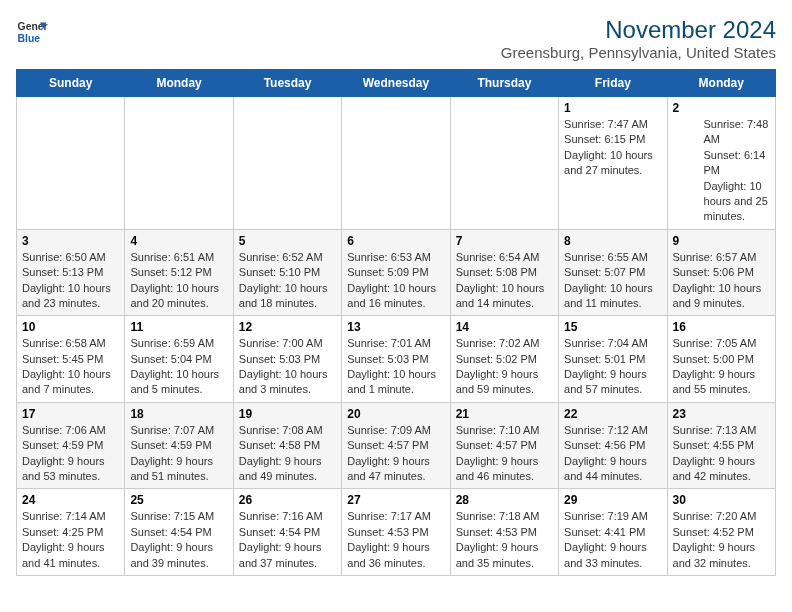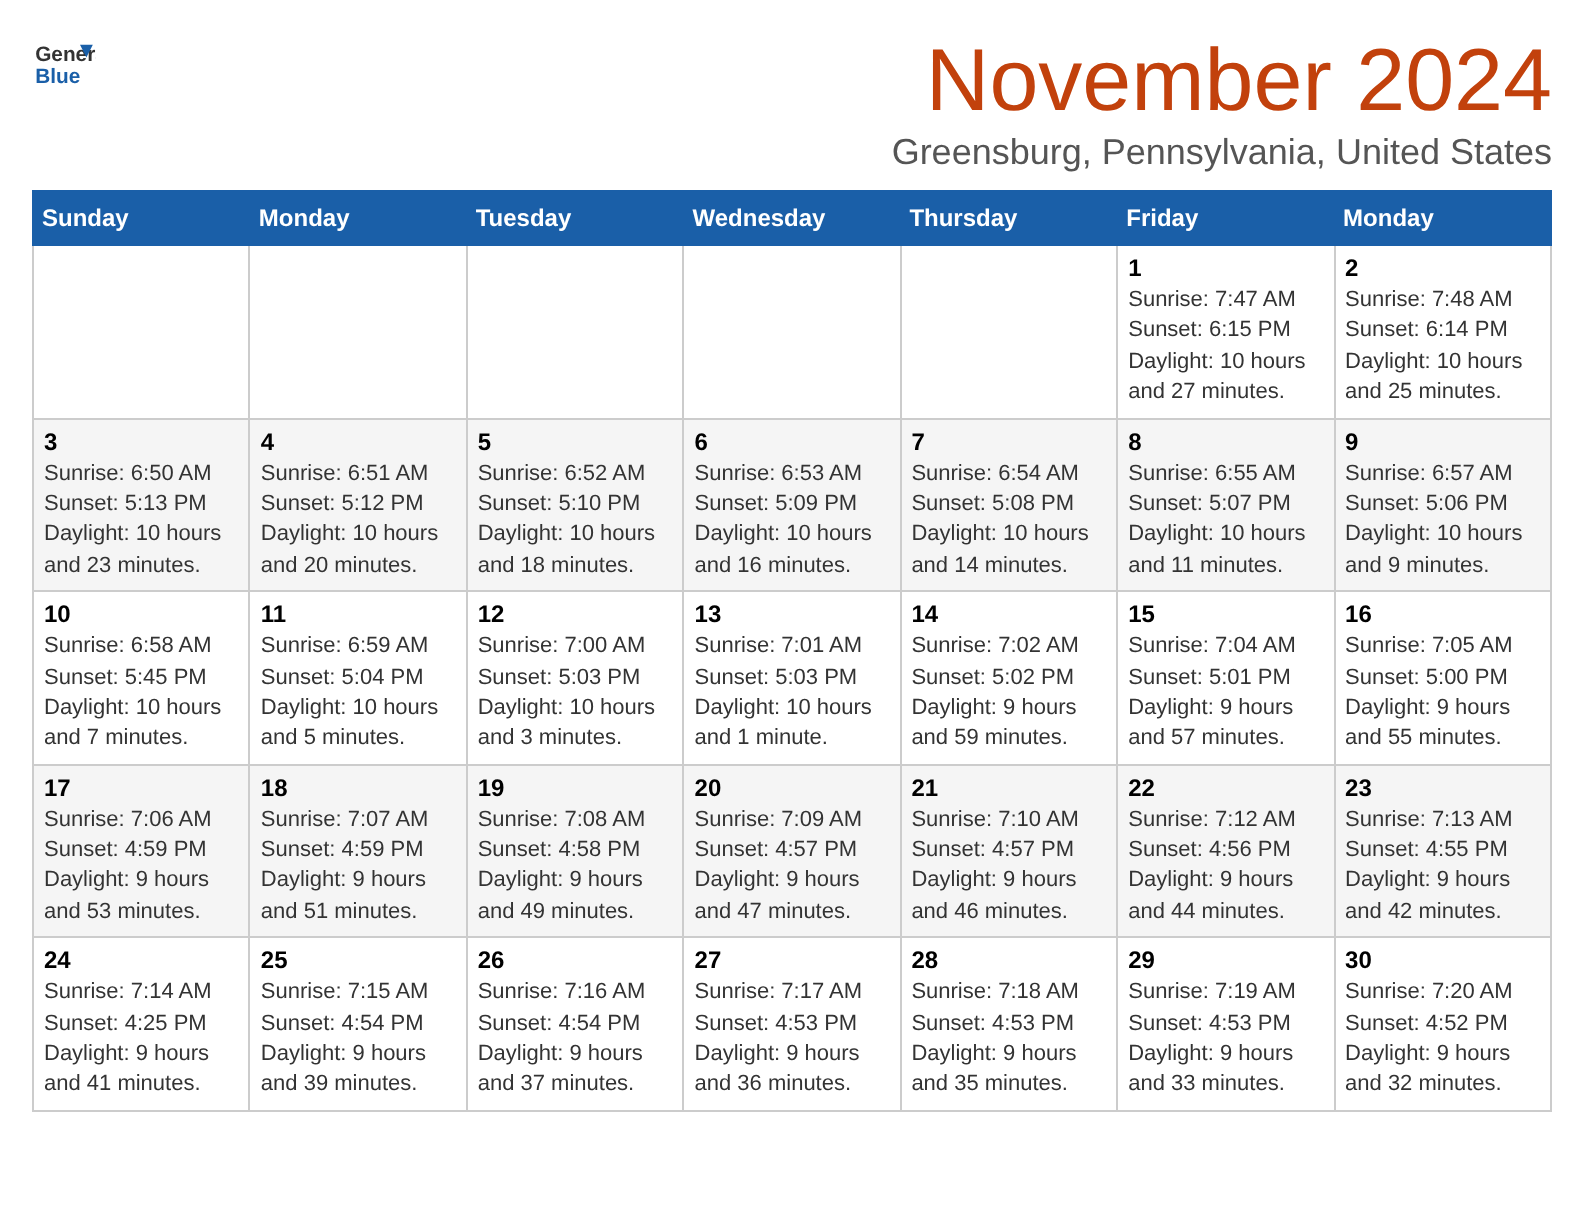--- a/index.html
+++ b/index.html
@@ -22,38 +22,38 @@
       gap: 4px;
     }
     .logo-icon {
       width: 32px;
       height: 32px;
     }
     .title-block {
       text-align: right;
     }
     .month-title {
-      font-size: 44px;
+      font-size: 24px;
       font-weight: normal;
-      color: #c2410c;
+      color: #0c4a6e;
     }
     .location {
-      font-size: 18px;
+      font-size: 15px;
       color: #555;
     }
     table {
       width: 100%;
       border-collapse: collapse;
       font-size: 11px;
     }
     thead tr th {
       background-color: #1a5fa8;
       color: #fff;
       padding: 6px 4px;
-      text-align: left;
+      text-align: center;
       font-size: 12px;
       font-weight: bold;
       border: 1px solid #1a5fa8;
     }
     tbody tr td {
       border: 1px solid #ccc;
       vertical-align: top;
       padding: 4px 5px;
       width: 107px;
       min-height: 70px;
@@ -115,21 +115,21 @@
         <td class="empty-cell"></td>
         <td class="empty-cell"></td>
         <td>
           <span class="day-number">1</span>
           <div class="day-info" style="white-space: pre-line;">Sunrise: 7:47 AM
 Sunset: 6:15 PM
 Daylight: 10 hours and 27 minutes.</div>
         </td>
         <td>
           <span class="day-number">2</span>
-          <div class="day-info" style="white-space: pre-line;">Sunrise: 7:48 AM
+          <div class="day-info" style="white-space: pre-line; margin-left: 31px;">Sunrise: 7:48 AM
 Sunset: 6:14 PM
 Daylight: 10 hours and 25 minutes.</div>
         </td>
       </tr>
       <tr>
         <td>
           <span class="day-number">3</span>
           <div class="day-info" style="white-space: pre-line;">Sunrise: 6:50 AM
 Sunset: 5:13 PM
 Daylight: 10 hours and 23 minutes.</div>
@@ -286,21 +286,21 @@
         </td>
         <td>
           <span class="day-number">28</span>
           <div class="day-info" style="white-space: pre-line;">Sunrise: 7:18 AM
 Sunset: 4:53 PM
 Daylight: 9 hours and 35 minutes.</div>
         </td>
         <td>
           <span class="day-number">29</span>
           <div class="day-info" style="white-space: pre-line;">Sunrise: 7:19 AM
-Sunset: 4:53 PM
+Sunset: 4:41 PM
 Daylight: 9 hours and 33 minutes.</div>
         </td>
         <td>
           <span class="day-number">30</span>
           <div class="day-info" style="white-space: pre-line;">Sunrise: 7:20 AM
 Sunset: 4:52 PM
 Daylight: 9 hours and 32 minutes.</div>
         </td>
       </tr>
     </tbody>

